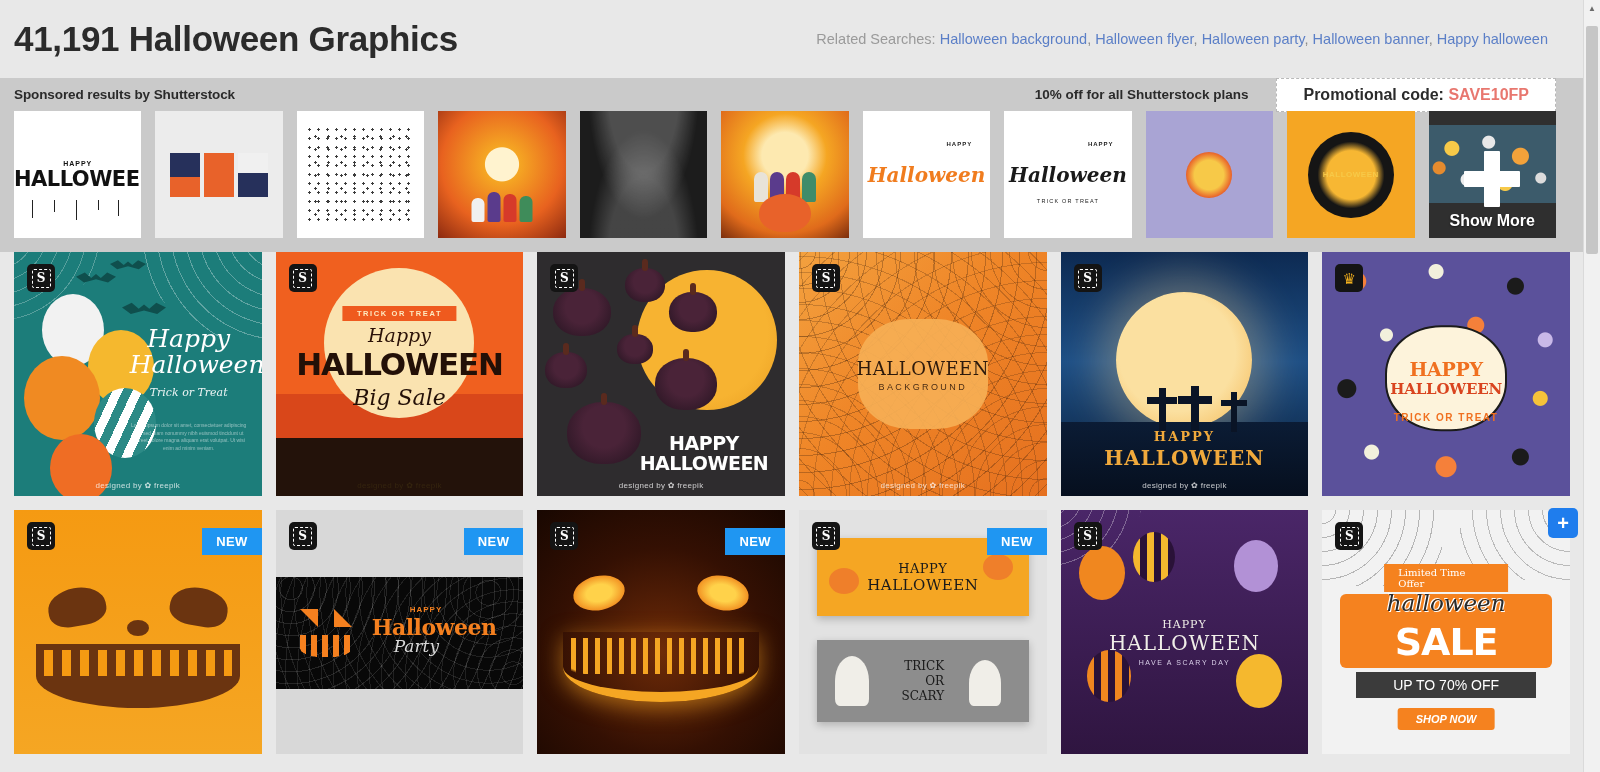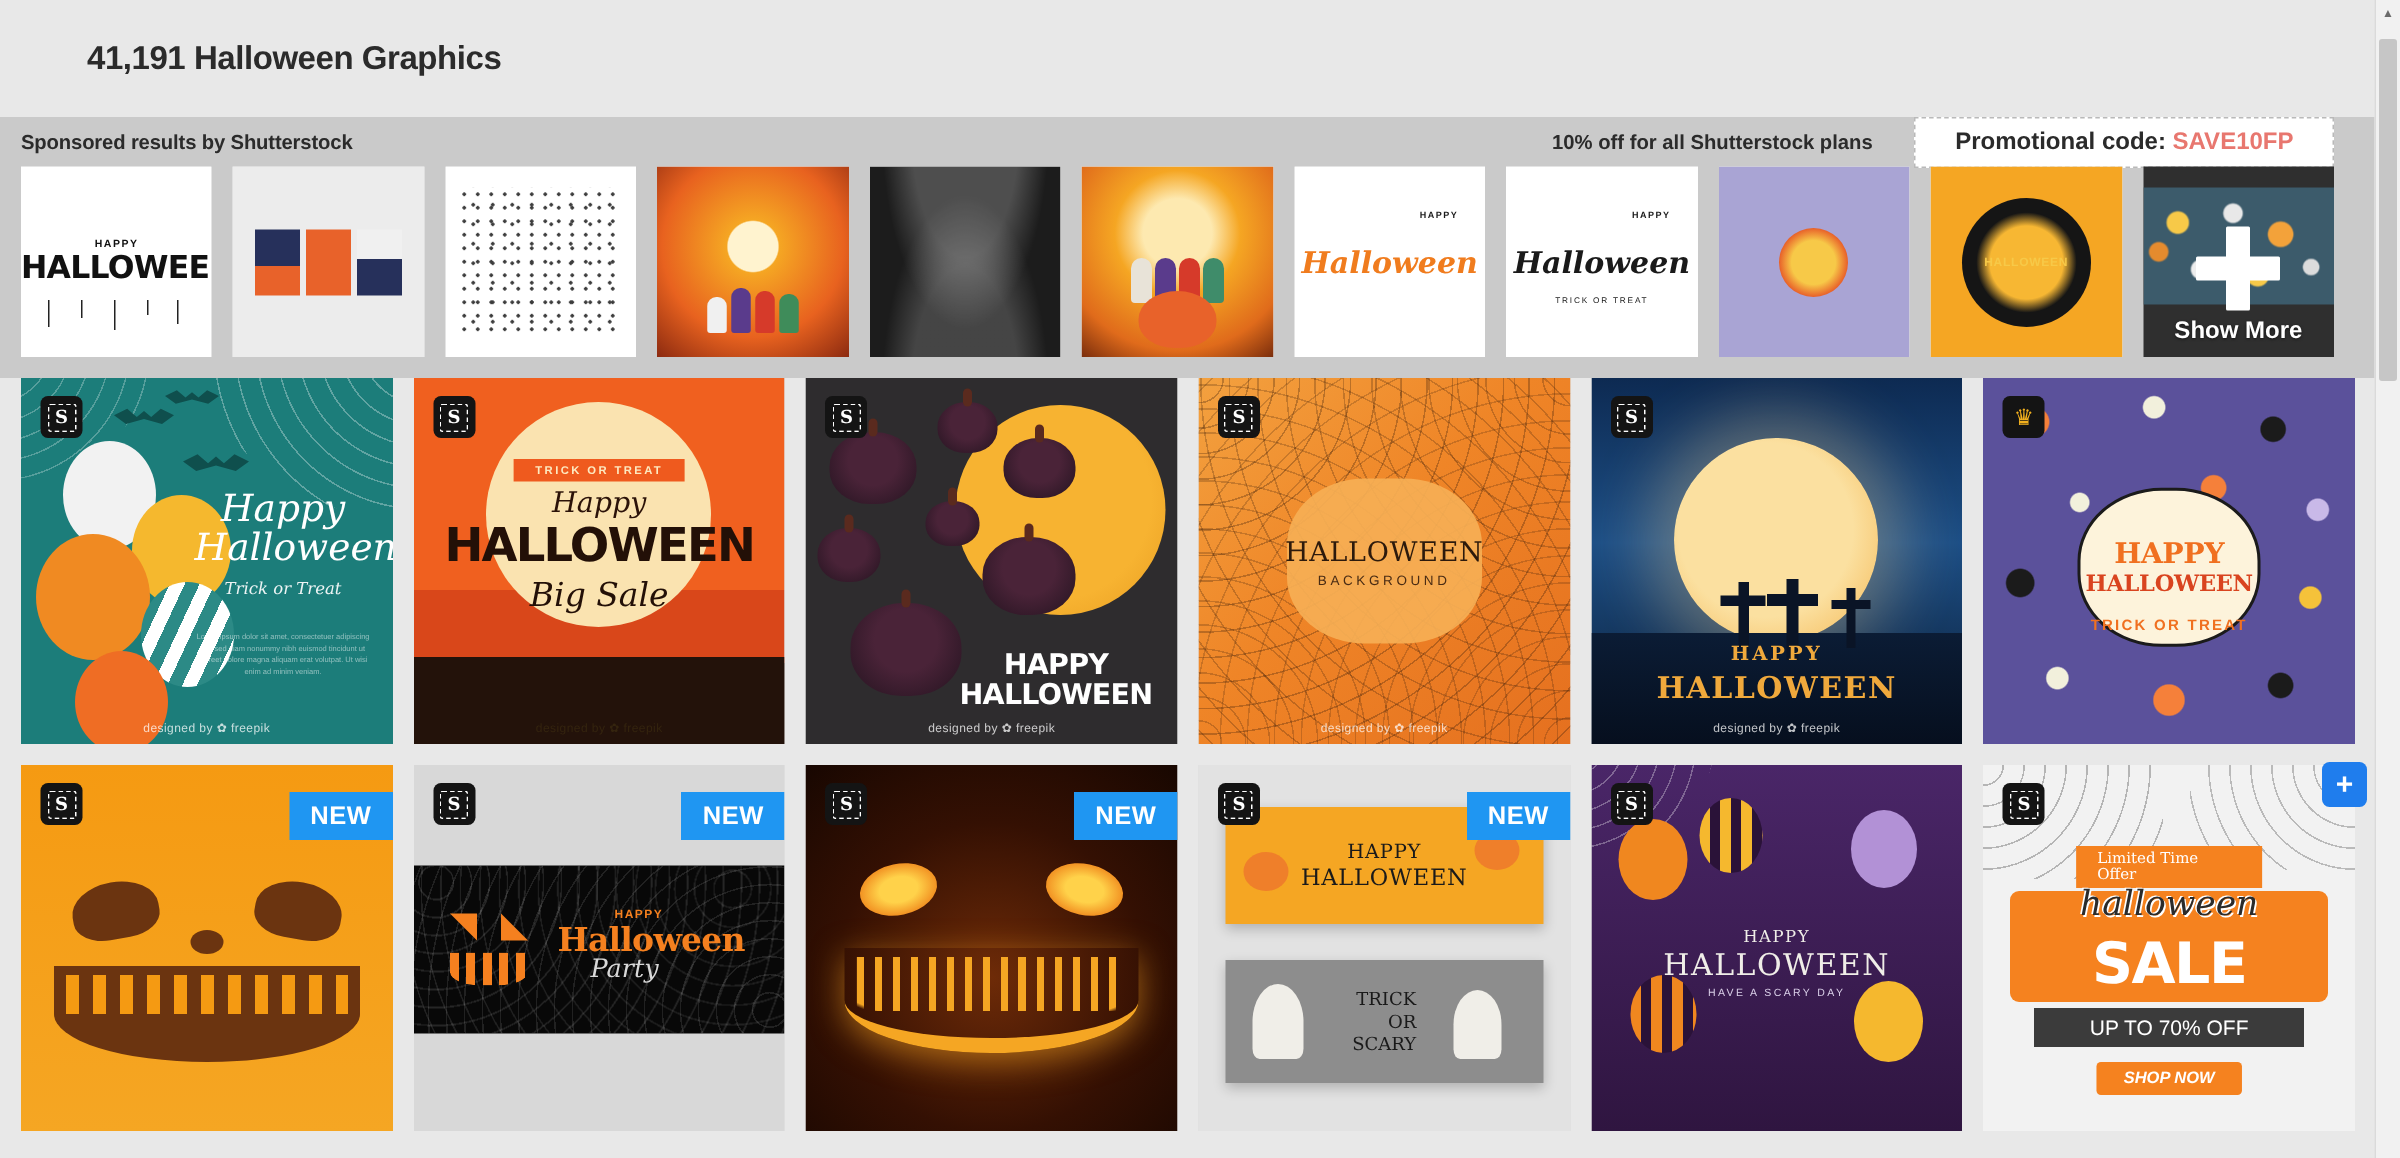--- a/index.html
+++ b/index.html
@@ -11,23 +11,22 @@
   }
   .page { position:relative; width:1600px; height:772px; overflow:hidden; }
 
   
   .header {
     height:78px; background:#e8e8e8;
     display:flex; align-items:center; padding:0 22px 0 14px;
     position:relative;
   }
   .page-title {
-    font-size:22px; font-weight:bold; color:#2b2b2b;
+    font-size:35px; font-weight:bold; color:#2b2b2b;
     letter-spacing:-0.3px;
-    margin-left:44px;
   }
   .related {
     margin-left:auto; font-size:14.5px; color:#8a8a8a;
     white-space:nowrap; padding-right:30px;
   }
   .related .rl-label { color:#9a9a9a; }
   .related a { color:#5b7fc7; text-decoration:none; }
 
   
   .sponsored {
@@ -180,21 +179,21 @@
     font-family:"DejaVu Serif", serif;
   }
   .badge-crown {
     position:absolute; left:13px; top:12px; width:28px; height:28px;
     background:#141414; border-radius:5px; z-index:5;
     display:flex; align-items:center; justify-content:center;
     color:#f2b01e; font-size:15px; line-height:1;
   }
   .badge-new {
     position:absolute; right:0; top:18px; background:#1f96f2;
-    color:#fff; font-size:17px; font-weight:bold; letter-spacing:.4px;
+    color:#fff; font-size:13px; font-weight:bold; letter-spacing:.4px;
     padding:6px 14px; z-index:5;
   }
   .freepik {
     position:absolute; left:0; right:0; bottom:6px; text-align:center;
     font-size:8px; letter-spacing:.3px; z-index:4; opacity:.75;
   }
   .freepik.light { color:#fff; }
   .freepik.dark { color:#3a2a10; }
 
   
@@ -453,20 +452,24 @@
   .sb-thumb { position:absolute; left:2px; right:2px; top:26px; height:228px;
     background:#c6c6c6; border-radius:2px; }
 </style>
 </head>
 <body>
 
 <div class="page">
 
   <div class="header">
     <div class="page-title">41,191 Halloween Graphics</div>
+    <div class="related">
+      <span class="rl-label">Related Searches:</span>
+      <a href="#">Halloween background</a><span>, </span><a href="#">Halloween flyer</a><span>, </span><a href="#">Halloween party</a><span>, </span><a href="#">Halloween banner</a><span>, </span><a href="#">Happy halloween</a>
+    </div>
   </div>
 
   <div class="sponsored">
     <div class="sponsored-bar">
       <div class="sp-left">Sponsored results by Shutterstock</div>
       <div class="sp-right">
         <div class="sp-off">10% off for all Shutterstock plans</div>
         <div class="promo-box">
           <span>Promotional code:</span>
           <span class="promo-code">SAVE10FP</span>

